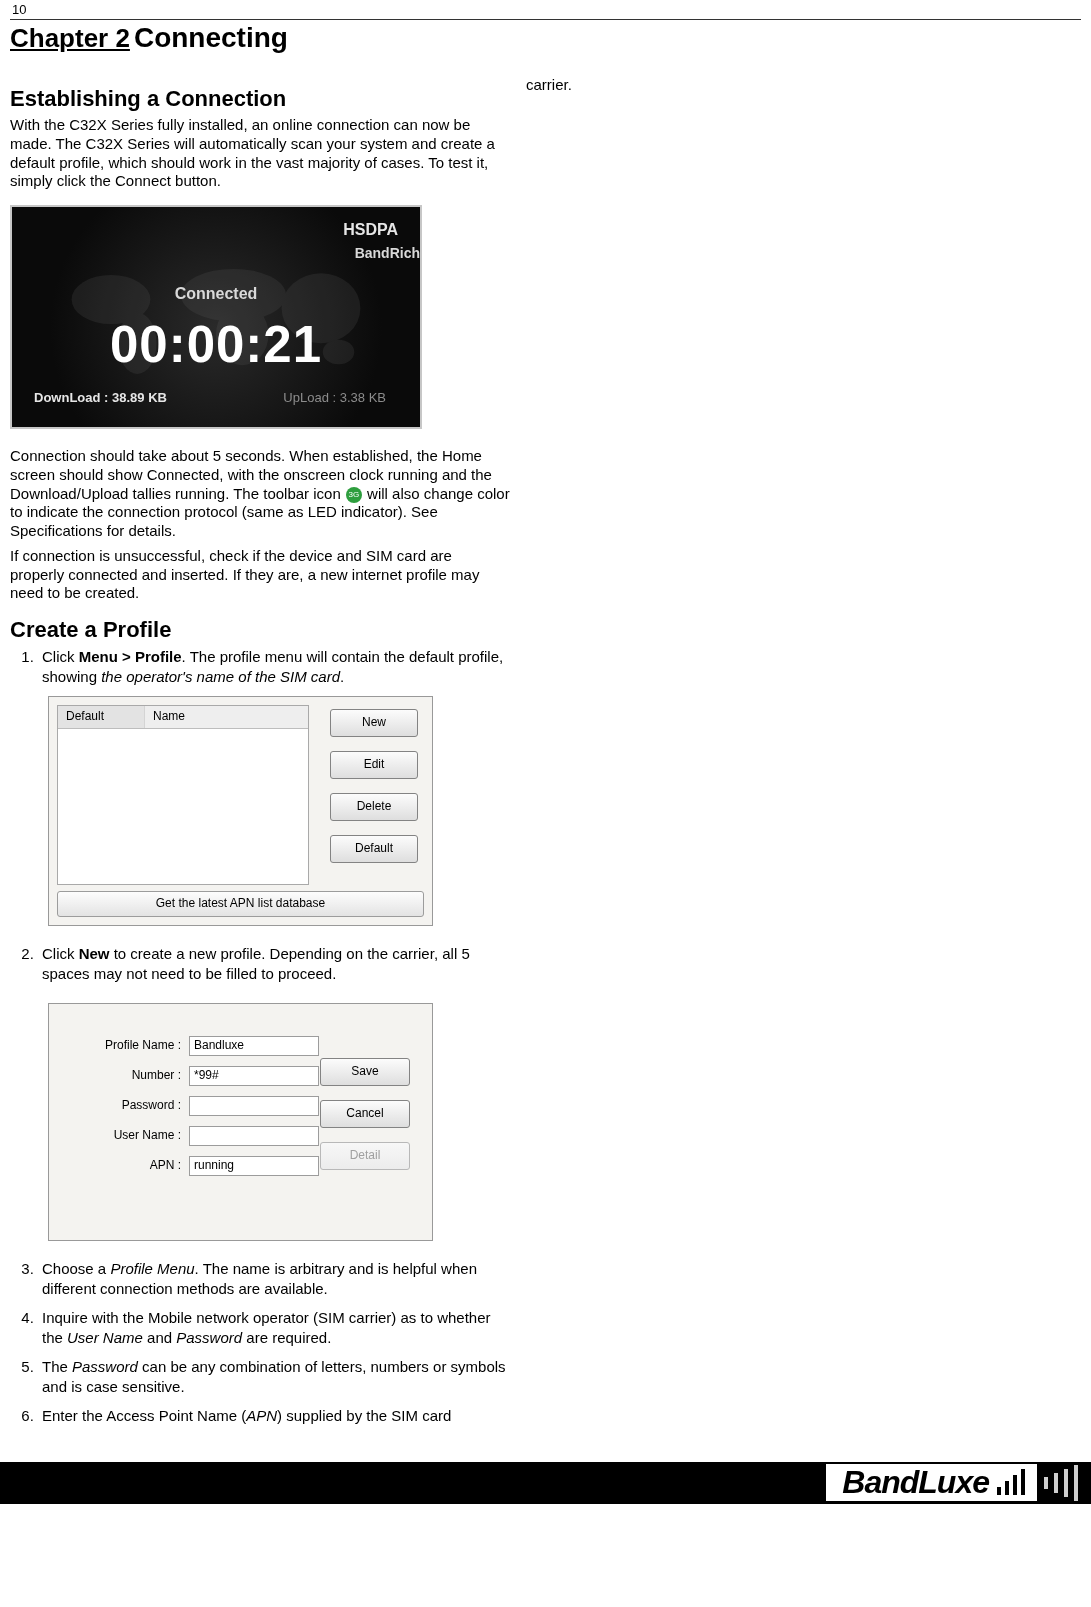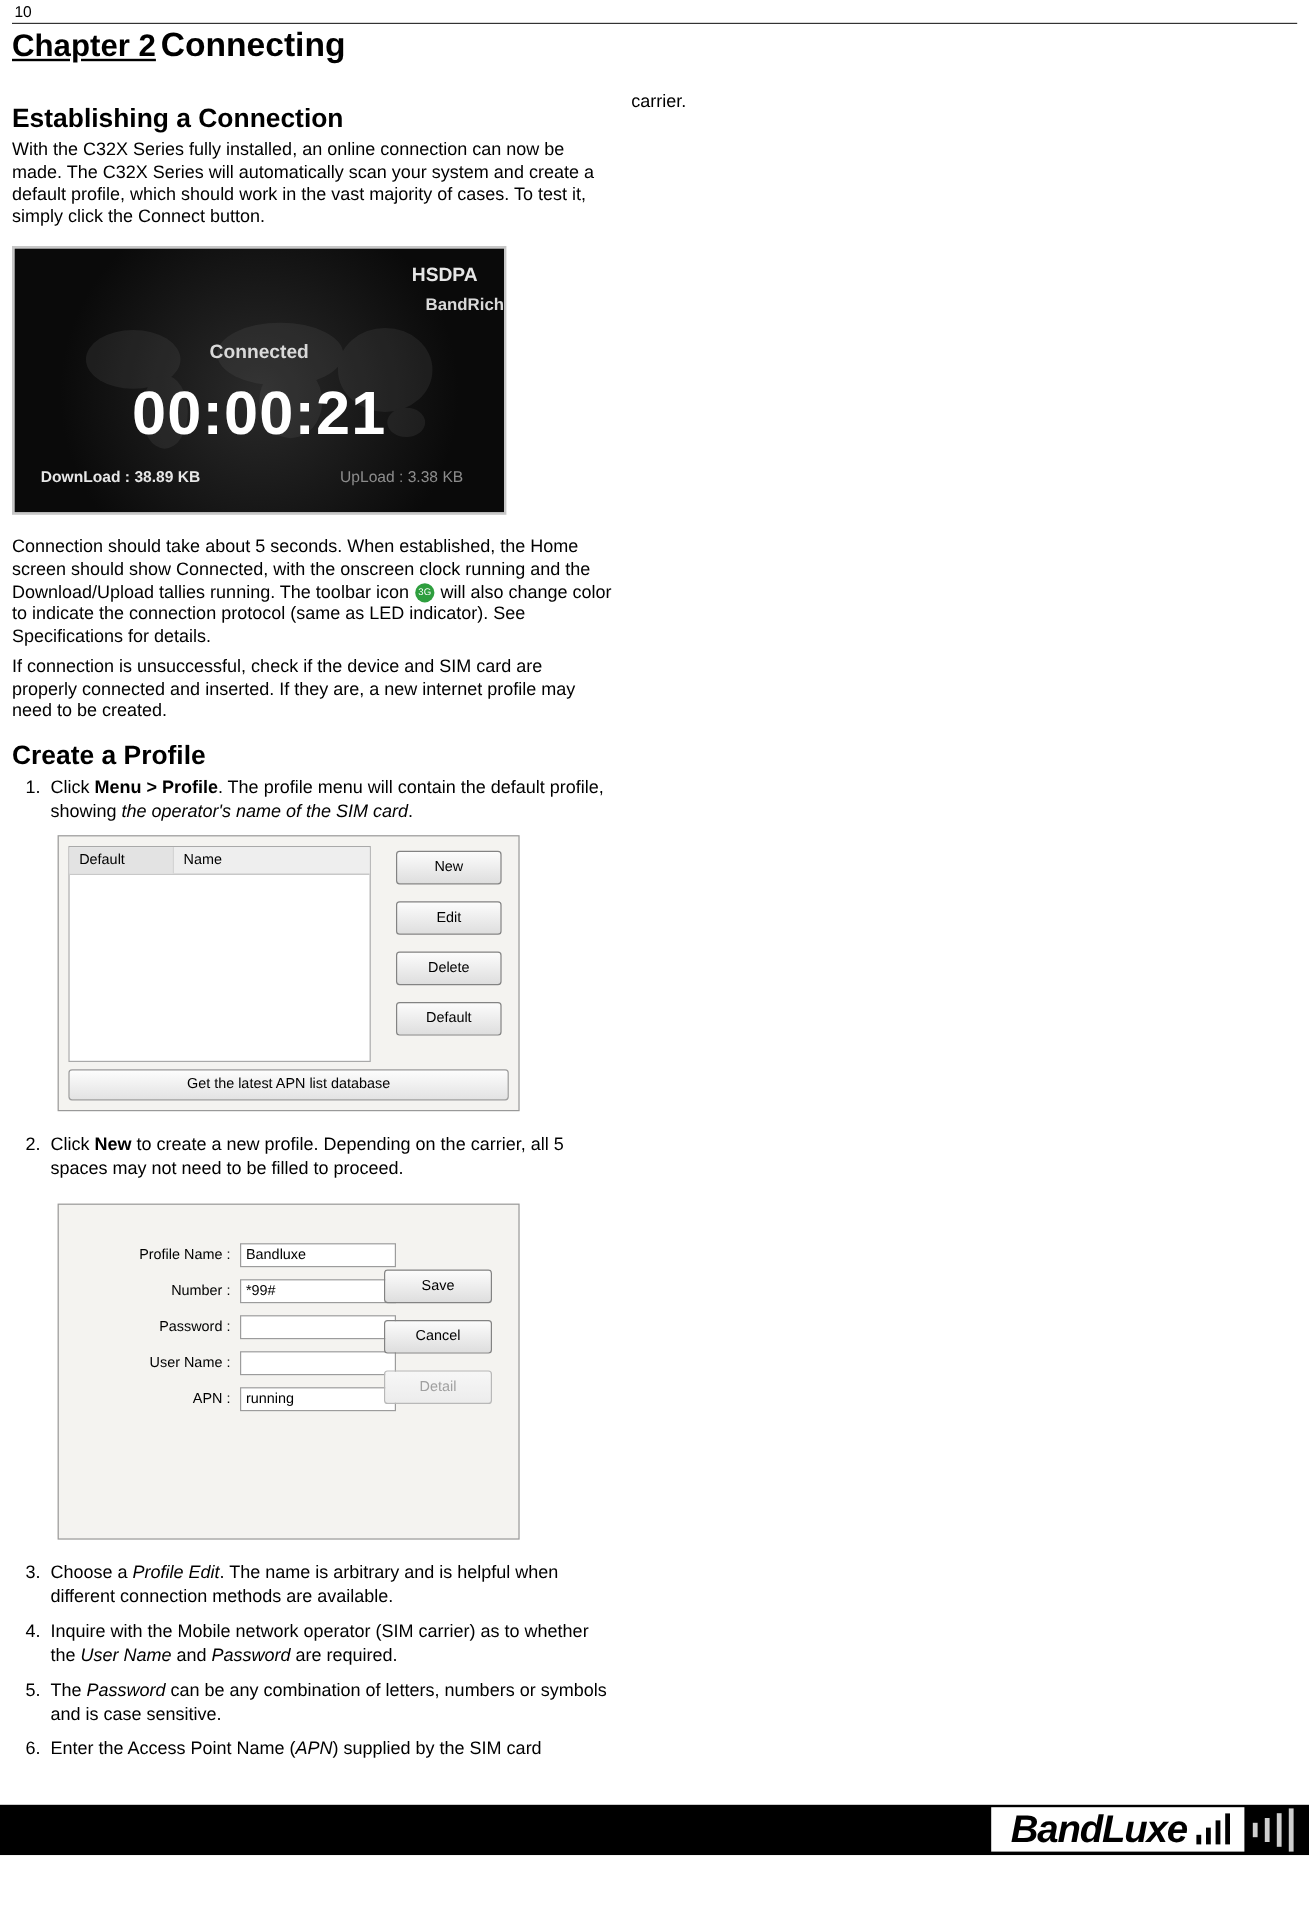--- a/index.html
+++ b/index.html
@@ -134,21 +134,21 @@
 
   
   .dlg {
     width: 385px;
     border: 1px solid #999;
     background: #f4f3f0;
     font-family: Tahoma, Arial, sans-serif;
     font-size: 12px;
     position: relative;
     margin: 10px 0 18px 6px;
-    padding: 23px;
+    padding: 12px;
     box-sizing: border-box;
   }
   .dlg1 { height: 230px; }
   .dlg1-list {
     position:absolute; top:8px; left:8px;
     width: 250px; height: 178px;
     background:#fff; border:1px solid #a9a9a9;
   }
   .dlg1-head {
     display:flex; background:#eee; border-bottom:1px solid #bdbdbd; font-size:12px;
@@ -169,21 +169,21 @@
   }
   .dlg1-side { position:absolute; top:12px; right:14px; width:88px;}
   .dlg-btn {
     height:26px; margin-bottom:14px;
     border:1px solid #838383; border-radius:3px;
     background: linear-gradient(#fcfcfc,#dedede);
     text-align:center; line-height:24px; font-size:12px;
   }
 
   
-  .dlg2 { height: 280px; padding-top:22px;margin-top:20px; }
+  .dlg2 { height: 238px; padding-top:22px;margin-top:20px; }
   .form-row {
     display:flex; align-items:center; margin:10px 0;
   }
   .form-lbl { width:120px; text-align:right; padding-right:8px; font-size:12px;}
   .form-in {
     width:130px; height:20px; border:1px solid #9c9c9c; background:#fff;
     font-size:12px; padding:2px 4px; box-sizing:border-box;
     display:flex; align-items:center;
   }
   .dlg2-side { position:absolute; top:54px; right:22px; width:90px;}
@@ -306,21 +306,21 @@
             </div>
             <div class="dlg2-side">
               <div class="dlg-btn">Save</div>
               <div class="dlg-btn">Cancel</div>
               <div class="dlg-btn disabled">Detail</div>
             </div>
           </div>
         </li>
 
         <li>
-          <span>Choose a </span><span class="italic">Profile Edit</span><span>. The name is arbitrary and is helpful when different connection methods are available.</span>
+          <span>Choose a </span><span class="italic">Profile Menu</span><span>. The name is arbitrary and is helpful when different connection methods are available.</span>
         </li>
         <li>
           <span>Inquire with the Mobile network operator (SIM carrier) as to whether the </span><span class="italic">User Name</span><span> and </span><span class="italic">Password</span><span> are required.</span>
         </li>
         <li>
           <span>The </span><span class="italic">Password</span><span> can be any combination of letters, numbers or symbols and is case sensitive.</span>
         </li>
         <li>
           <span>Enter the Access Point Name (</span><span class="italic">APN</span><span>) supplied by the SIM card</span>
         </li>

